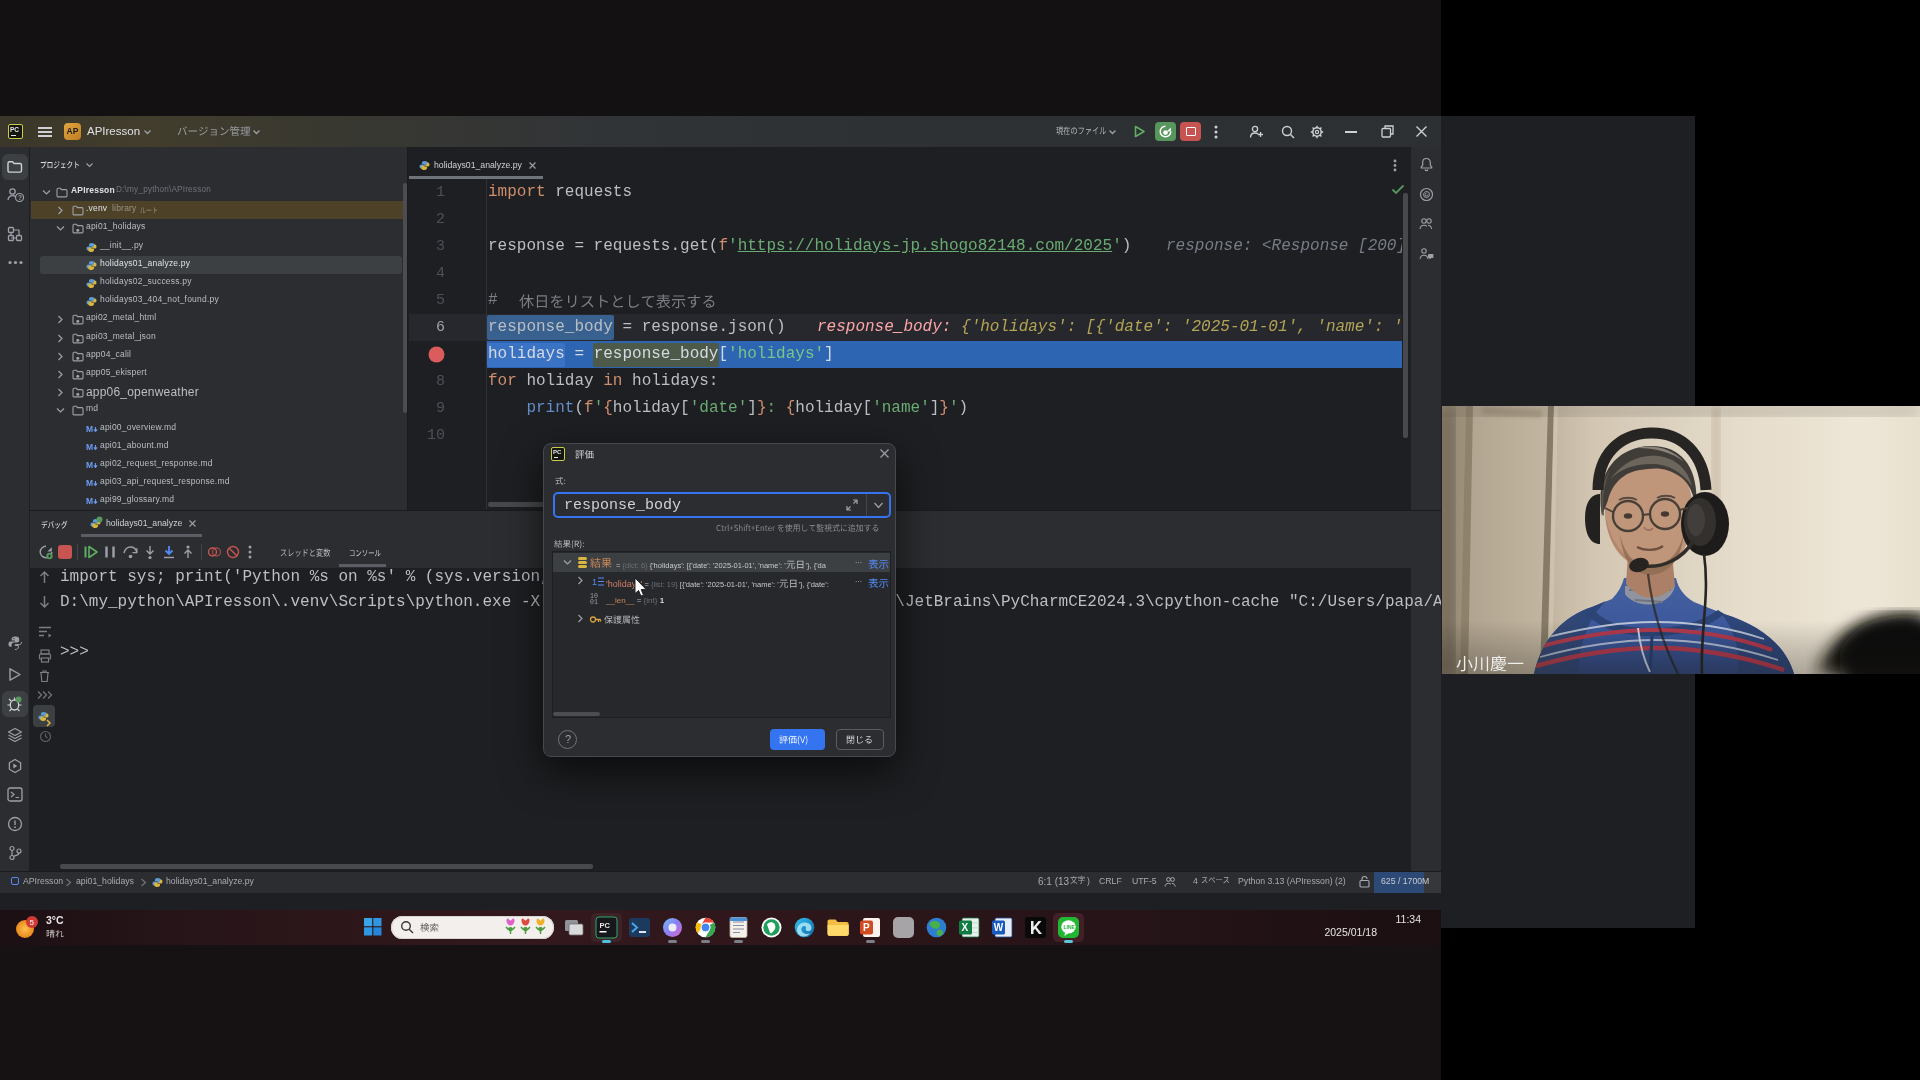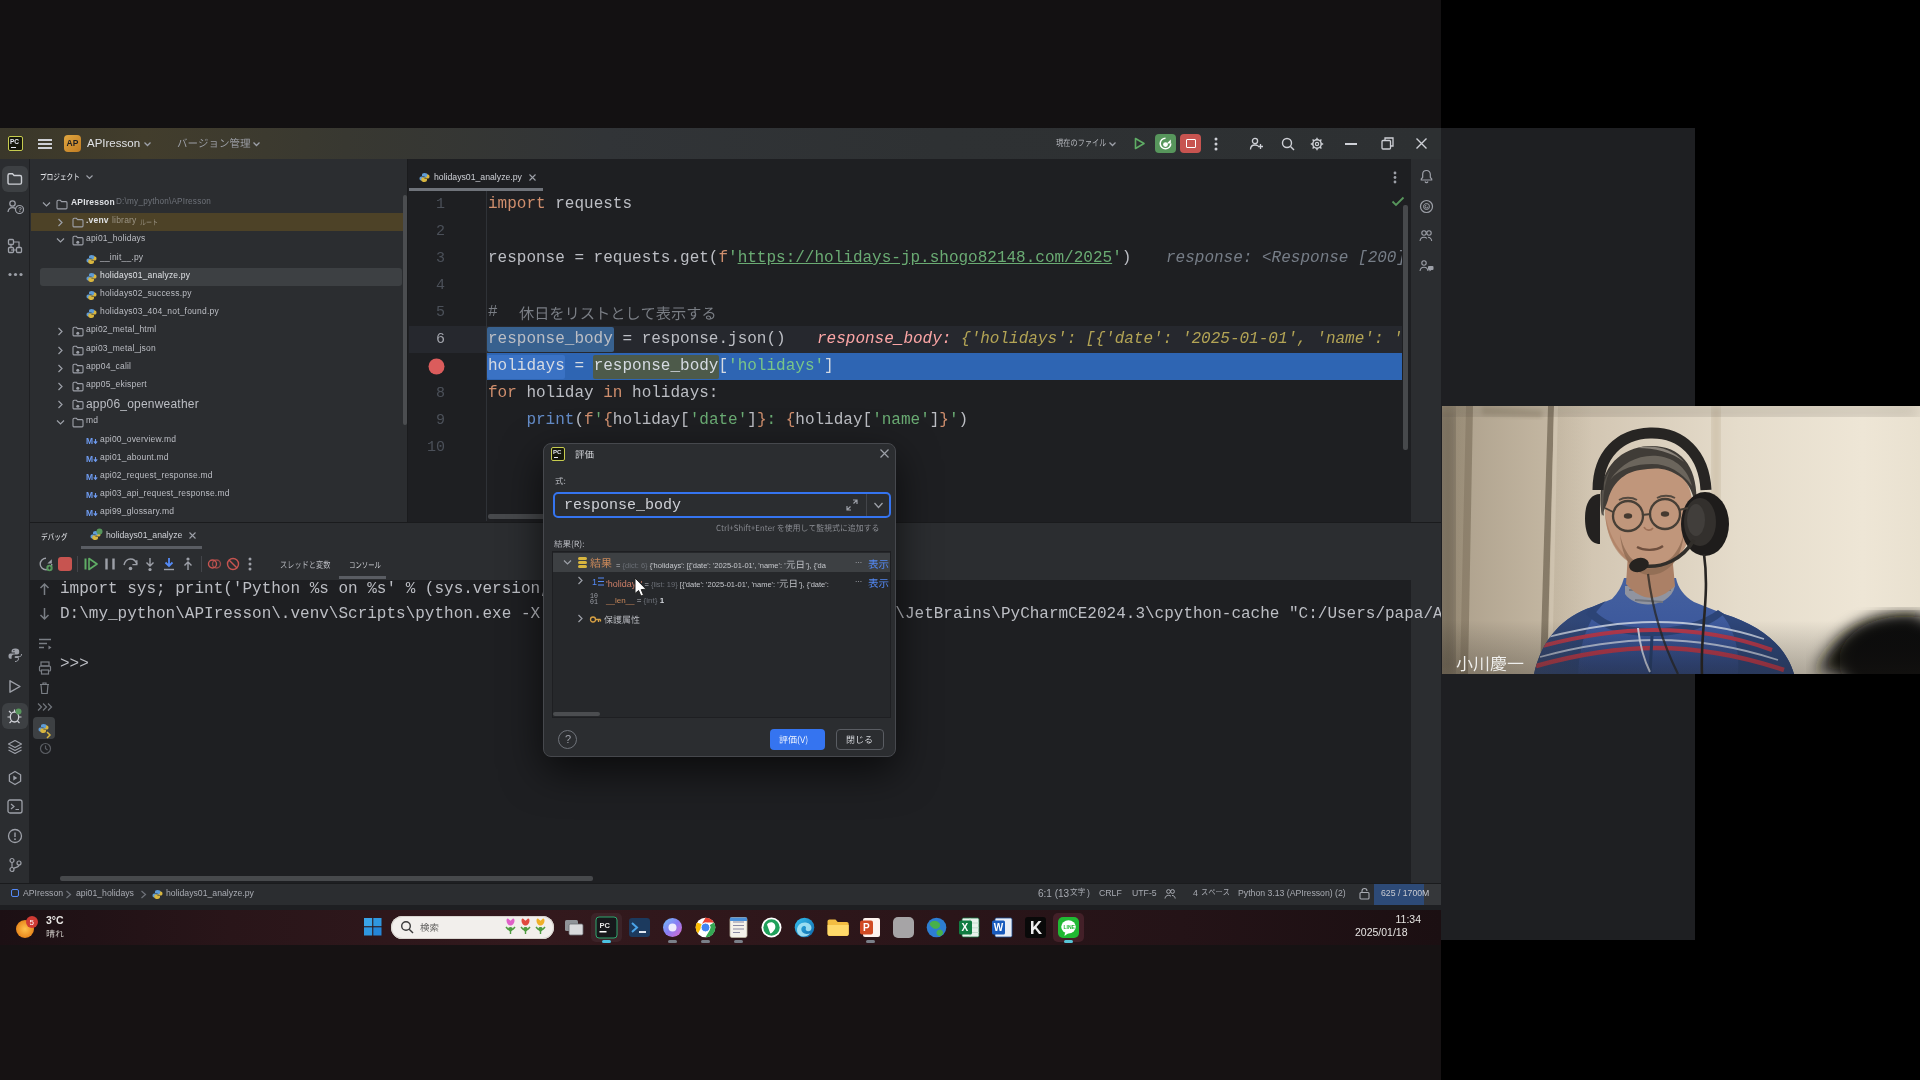--- a/index.html
+++ b/index.html
@@ -1,20 +1,20 @@
 <!DOCTYPE html>
 <html><head><meta charset="utf-8"><style>
 html,body{margin:0;padding:0;background:#000;width:1920px;height:1080px;overflow:hidden}
 *{box-sizing:border-box}
 body{font-family:"Liberation Sans",sans-serif;-webkit-font-smoothing:antialiased}
 .abs{position:absolute}
 .mono{font-family:"Liberation Mono",monospace}
 #stage{position:absolute;left:0;top:0;width:1920px;height:1080px;background:#000}
 #vidcol{position:absolute;left:0;top:0;width:1441px;height:1080px;background:#131112}
-#screen{position:absolute;left:0;top:128px;width:1695px;height:812px;background:#1e1f22;overflow:hidden}
+#screen{position:absolute;left:0;top:116px;width:1695px;height:812px;background:#1e1f22;overflow:hidden}
 </style></head><body>
 <div id="stage">
     <div id="vidcol"></div>
 <div id="screen">
 
 <div class="abs" style="left:0;top:0;width:1441px;height:31px;background:linear-gradient(90deg,#3a372a 0%,#423d2c 10%,#383831 24%,#313437 42%,#2e3133 65%,#2d3032 100%)"></div>
 
 <div class="abs" style="left:8px;top:8px;width:15px;height:15px;border:1.6px solid #c7cc4f;border-radius:2px;background:#15170c"></div>
 <div class="abs" style="left:10px;top:10px;font-size:6.5px;font-weight:bold;color:#e2e6ef;letter-spacing:0">PC</div>
 <div class="abs" style="left:10.5px;top:18.5px;width:5px;height:1.4px;background:#e2e6ef"></div>
@@ -153,21 +153,21 @@
         <path d="M1 2.6c0-.8.5-1.3 1.2-1.3h2.2l1.2 1.3H10c.7 0 1 .5 1 1.2v4.9c0 .7-.3 1.2-1 1.2H2.2c-.7 0-1.2-.5-1.2-1.2z" stroke="#9da0a8" stroke-width="1.1" fill="none"></path>
       </svg>
       <div class="abs" style="left:71px;top:69px;font-size:8.5px;color:#dfe1e5;font-weight:bold;white-space:pre;letter-spacing:0.2px">APIresson</div>
       <div class="abs" style="left:116px;top:69px;font-size:8.2px;color:#6f737a;white-space:pre;letter-spacing:0.2px">D:\my_python\APIresson</div>
       <svg class="abs" style="left:57px;top:90px" width="7" height="9">
         <path d="M1.5 1L5 4.5L1.5 8" stroke="#9da0a8" stroke-width="1.2" fill="none"></path>
       </svg>
       <svg class="abs" style="left:72px;top:88.5px" width="12" height="11">
         <path d="M1 2.6c0-.8.5-1.3 1.2-1.3h2.2l1.2 1.3H10c.7 0 1 .5 1 1.2v4.9c0 .7-.3 1.2-1 1.2H2.2c-.7 0-1.2-.5-1.2-1.2z" stroke="#9da0a8" stroke-width="1.1" fill="none"></path>
       </svg>
-      <div class="abs" style="left:86px;top:87px;font-size:8.5px;color:#dfe1e5;font-weight:bold;white-space:pre;letter-spacing:0.2px">.venv</div>
+      <div class="abs" style="left:86px;top:87px;font-size:8.5px;color:#dfe1e5;font-weight:normal;white-space:pre;letter-spacing:0.2px">.venv</div>
       <div class="abs" style="left:112px;top:87px;font-size:8.5px;color:#9b9485;white-space:pre;letter-spacing:0.2px">library</div>
       <svg class="abs" style="left:140px;top:87px" width="36" height="13" viewBox="0 -10 36 13">
         <path d="M3.9 -0.2L4.3 0.2C4.4 0.1 4.5 0.1 4.6 -0.0C5.5 -0.4 6.5 -1.2 7.1 -2.1L6.8 -2.6C6.2 -1.7 5.3 -1.1 4.6 -0.7C4.6 -1.0 4.6 -4.6 4.6 -5.1C4.6 -5.4 4.6 -5.6 4.6 -5.6L3.9 -5.6C3.9 -5.6 4.0 -5.4 4.0 -5.1C4.0 -4.6 4.0 -0.9 4.0 -0.6C4.0 -0.4 4.0 -0.3 3.9 -0.2ZM0.5 -0.2L1.1 0.2C1.7 -0.3 2.2 -1.1 2.4 -1.9C2.6 -2.6 2.6 -4.2 2.6 -5.1C2.6 -5.3 2.7 -5.5 2.7 -5.6L2.0 -5.6C2.0 -5.4 2.0 -5.3 2.0 -5.1C2.0 -4.2 2.0 -2.7 1.8 -2.0C1.6 -1.3 1.1 -0.6 0.5 -0.2ZM8.3 -3.2L8.3 -2.5C8.5 -2.5 8.9 -2.5 9.3 -2.5C9.9 -2.5 12.9 -2.5 13.4 -2.5C13.8 -2.5 14.1 -2.5 14.2 -2.5L14.2 -3.2C14.1 -3.2 13.8 -3.2 13.4 -3.2C12.9 -3.2 9.9 -3.2 9.3 -3.2C8.9 -3.2 8.5 -3.2 8.3 -3.2ZM17.5 -0.7C17.5 -0.4 17.5 -0.0 17.5 0.2L18.2 0.2C18.2 -0.0 18.2 -0.4 18.2 -0.7L18.1 -3.1C19.0 -2.9 20.3 -2.4 21.1 -1.9L21.4 -2.6C20.6 -3.0 19.1 -3.5 18.1 -3.8L18.1 -5.0C18.1 -5.2 18.2 -5.6 18.2 -5.8L17.5 -5.8C17.5 -5.6 17.5 -5.2 17.5 -5.0C17.5 -4.4 17.5 -1.1 17.5 -0.7Z" fill="#9b9485" transform="scale(0.8 1)"></path>
       </svg>
       <svg class="abs" style="left:56px;top:109px" width="9" height="7">
         <path d="M1 1.5L4.5 5L8 1.5" stroke="#9da0a8" stroke-width="1.2" fill="none"></path>
       </svg>
       <svg class="abs" style="left:72px;top:106.5px" width="12" height="11">
         <path d="M1 2.6c0-.8.5-1.3 1.2-1.3h2.2l1.2 1.3H10c.7 0 1 .5 1 1.2v4.9c0 .7-.3 1.2-1 1.2H2.2c-.7 0-1.2-.5-1.2-1.2z" stroke="#9da0a8" stroke-width="1.1" fill="none"></path>
         <circle cx="5.8" cy="7.2" r="1.5" fill="#9da0a8"></circle>
@@ -621,21 +621,21 @@
     </svg>
     <div class="abs" style="left:1053px;top:913px;width:31px;height:29px;border-radius:5px;background:#432028"></div>
     <svg class="abs" style="left:1057px;top:916px" width="23" height="23">
       <rect x="1" y="1" width="21" height="21" rx="5" fill="#20b833"></rect>
       <ellipse cx="11.5" cy="10.8" rx="7.3" ry="6.6" fill="#fff"></ellipse>
       <path d="M8 16.5l-.5 3.5 4-3z" fill="#fff"></path>
       <text x="6.5" y="13" font-size="5" font-weight="bold" fill="#20b833" font-family="Liberation Sans">LINE</text>
     </svg>
     <div class="abs" style="left:1064px;top:940px;width:9px;height:2.5px;border-radius:2px;background:#58c6d8"></div>
 <div class="abs" style="left:1355px;top:913px;width:66px;text-align:right;font-size:10.5px;color:#e6e4e2">11:34</div>
-<div class="abs" style="left:1355px;top:926px;width:66px;font-size:10.5px;color:#e6e4e2">2025/01/18</div>
+<div class="abs" style="left:1311px;top:926px;width:66px;text-align:right;font-size:10.5px;color:#e6e4e2">2025/01/18</div>
 
 <div class="abs" style="left:543px;top:443px;width:353px;height:314px;background:#2b2d30;border:1px solid #46484d;border-radius:8px;box-shadow:0 14px 40px rgba(0,0,0,.65)"></div>
 <div class="abs" style="left:551px;top:447px;width:14px;height:14px;border:1.5px solid #c7cc4f;border-radius:2px;background:#15170c"></div>
 <div class="abs" style="left:553px;top:449px;font-size:6px;font-weight:bold;color:#e2e6ef">PC</div>
 <div class="abs" style="left:553.5px;top:457px;width:4.5px;height:1.3px;background:#e2e6ef"></div>
 <svg class="abs" style="left:575px;top:446px" width="37" height="16" viewBox="0 -12 37 16">
       <path d="M8.1 -6.3C7.9 -5.6 7.7 -4.6 7.4 -3.9L8.0 -3.8C8.2 -4.4 8.5 -5.4 8.8 -6.2L8.1 -6.3ZM4.4 -6.1C4.6 -5.4 4.9 -4.4 4.9 -3.8L5.5 -3.9C5.5 -4.5 5.2 -5.5 5.0 -6.3L4.4 -6.1ZM0.8 -5.1L0.8 -4.5L3.6 -4.5L3.6 -5.1L0.8 -5.1ZM0.9 -7.6L0.9 -7.1L3.6 -7.1L3.6 -7.6L0.9 -7.6ZM0.8 -3.8L0.8 -3.3L3.6 -3.3L3.6 -3.8L0.8 -3.8ZM0.4 -6.4L0.4 -5.8L4.0 -5.8L4.0 -6.4L0.4 -6.4ZM3.8 -3.3L3.8 -2.7L6.2 -2.7L6.2 0.8L6.9 0.8L6.9 -2.7L9.1 -2.7L9.1 -3.3L6.9 -3.3L6.9 -6.8L8.9 -6.8L8.9 -7.4L4.2 -7.4L4.2 -6.8L6.2 -6.8L6.2 -3.3L3.8 -3.3ZM0.8 -2.6L0.8 0.7L1.4 0.7L1.4 0.2L3.6 0.2L3.6 -2.6L0.8 -2.6ZM1.4 -2.0L3.0 -2.0L3.0 -0.4L1.4 -0.4L1.4 -2.0ZM12.6 -4.8L12.6 0.6L13.3 0.6L13.3 -0.0L17.8 -0.0L17.8 0.6L18.4 0.6L18.4 -4.8L16.7 -4.8L16.7 -6.4L18.5 -6.4L18.5 -7.0L12.5 -7.0L12.5 -6.4L14.3 -6.4L14.3 -4.8L12.6 -4.8ZM14.9 -6.4L16.0 -6.4L16.0 -4.8L14.9 -4.8L14.9 -6.4ZM13.3 -0.6L13.3 -4.2L14.3 -4.2L14.3 -0.6L13.3 -0.6ZM17.8 -0.6L16.7 -0.6L16.7 -4.2L17.8 -4.2L17.8 -0.6ZM14.9 -4.2L16.0 -4.2L16.0 -0.6L14.9 -0.6L14.9 -4.2ZM11.9 -8.0C11.4 -6.5 10.6 -5.1 9.7 -4.2C9.8 -4.1 10.0 -3.7 10.1 -3.6C10.4 -3.9 10.7 -4.3 11.0 -4.7L11.0 0.8L11.6 0.8L11.6 -5.8C12.0 -6.4 12.3 -7.1 12.6 -7.8L11.9 -8.0Z" fill="#dfe1e5"></path>
     </svg>
     <svg class="abs" style="left:879px;top:448px" width="11" height="11">
       <path d="M1.5 1.5L9.5 9.5M9.5 1.5L1.5 9.5" stroke="#9da0a8" stroke-width="1.2"></path>

